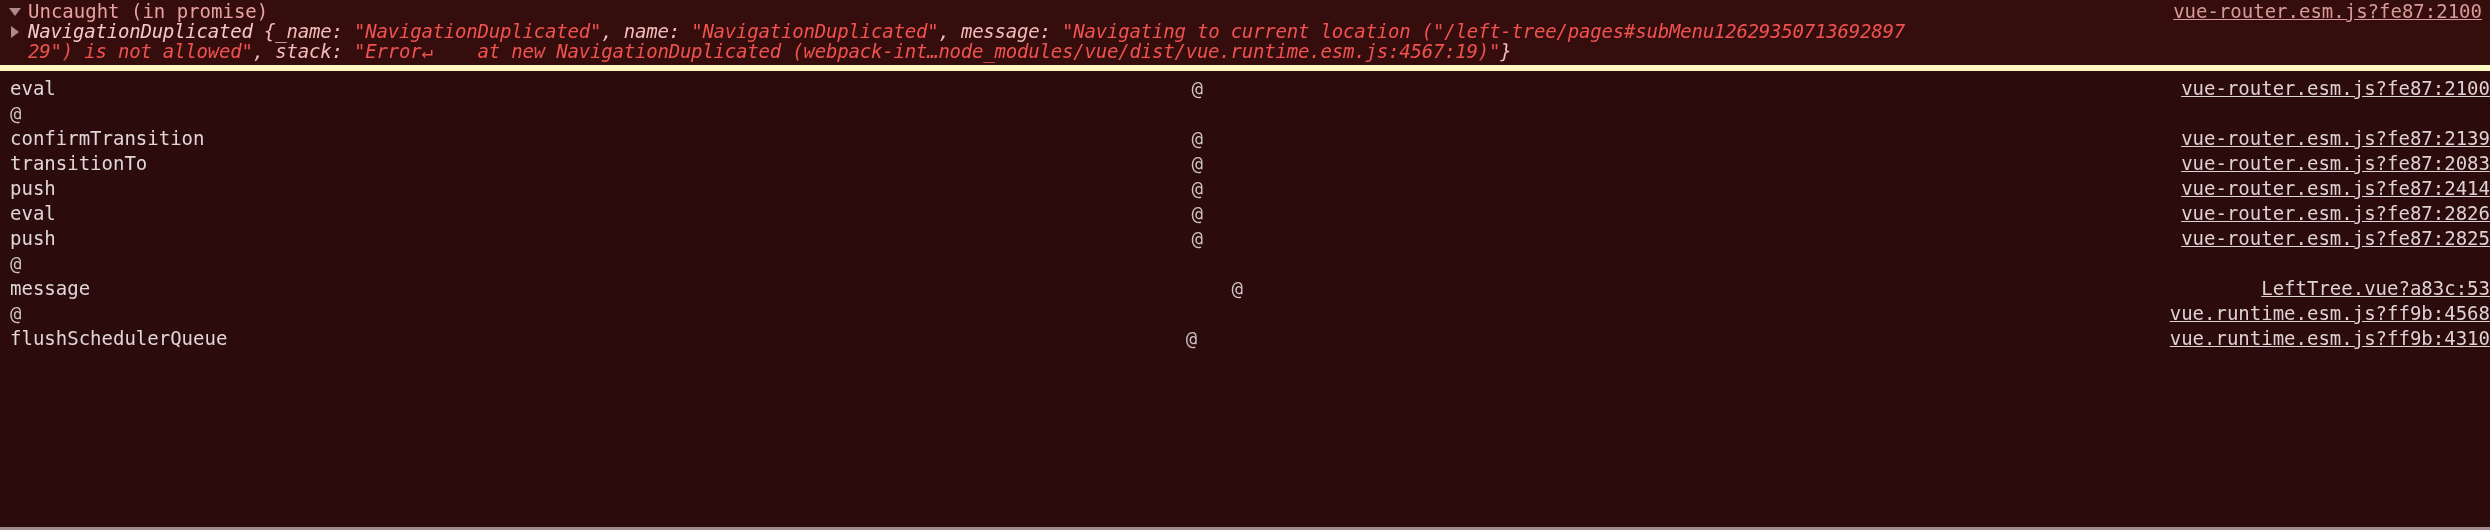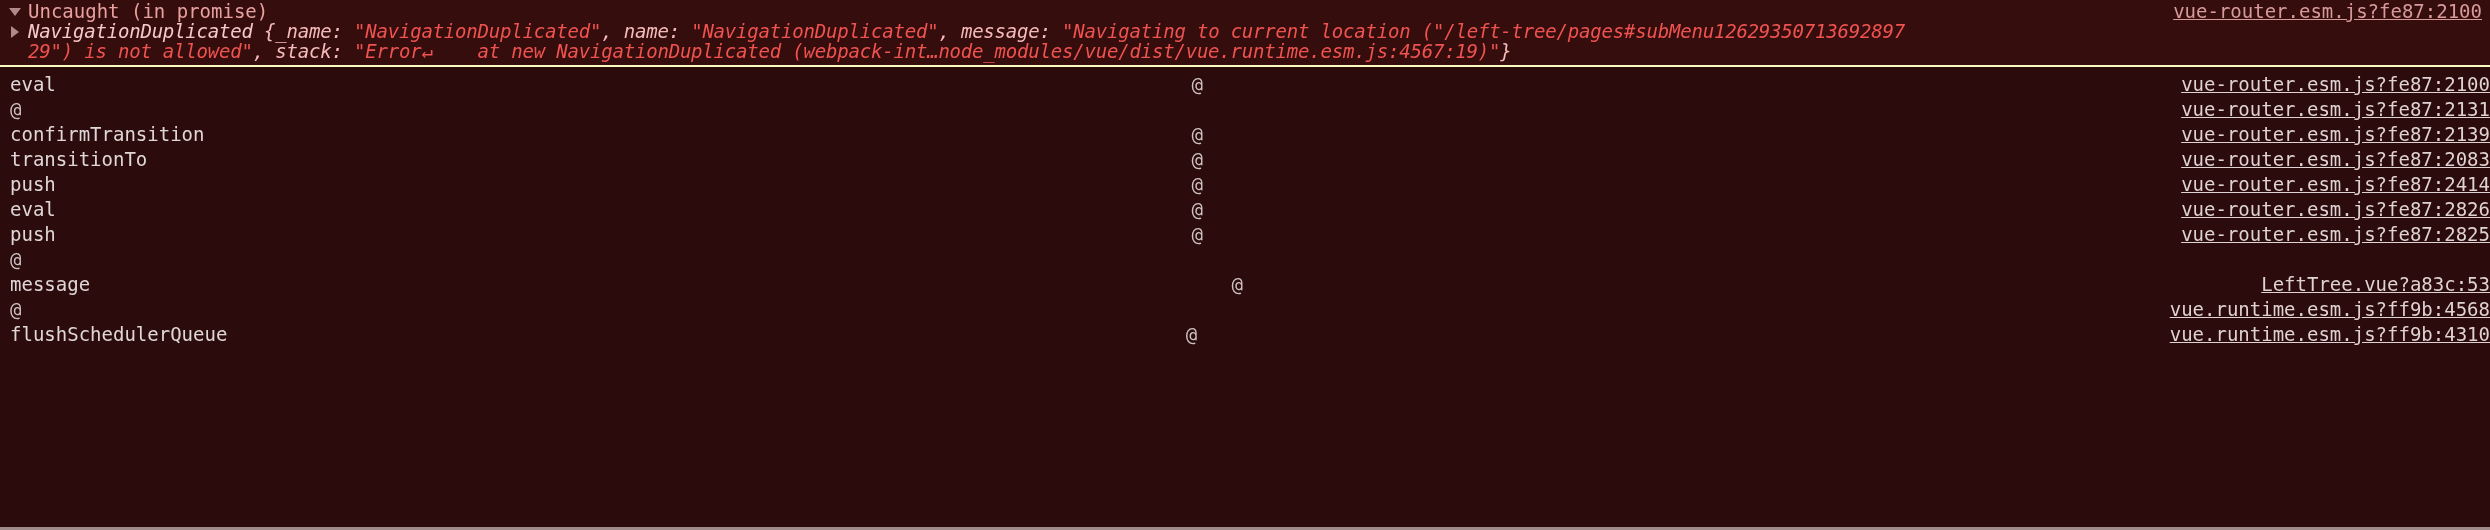--- a/index.html
+++ b/index.html
@@ -18,21 +18,21 @@
     background: #2b0b0b;
     box-sizing: border-box;
     overflow: hidden;
   }
 
   
   .error-group {
     position: relative;
     background: #360d0d;
     padding: 0 0 0 0;
-    border-bottom: 2px solid #fef9c3;
+    border-bottom: 6px solid #fef9c3;
   }
 
   .error-header-row {
     position: relative;
     height: 22px;
     line-height: 22px;
     padding-left: 28px;
     padding-right: 8px;
   }
 
@@ -167,21 +167,20 @@
   </div>
 
   <div class="stack-list" id="stack-list">
       <div class="stack-row">
         <span class="frame-fn">eval</span>
         <span class="frame-at">@</span>
         <a class="frame-loc">vue-router.esm.js?fe87:2100</a>
       </div>
       <div class="stack-row">
         <span class="frame-at">@</span>
-        <a class="frame-loc">vue-router.esm.js?fe87:2131</a>
       </div>
       <div class="stack-row">
         <span class="frame-fn">confirmTransition</span>
         <span class="frame-at">@</span>
         <a class="frame-loc">vue-router.esm.js?fe87:2139</a>
       </div>
       <div class="stack-row">
         <span class="frame-fn">transitionTo</span>
         <span class="frame-at">@</span>
         <a class="frame-loc">vue-router.esm.js?fe87:2083</a>

